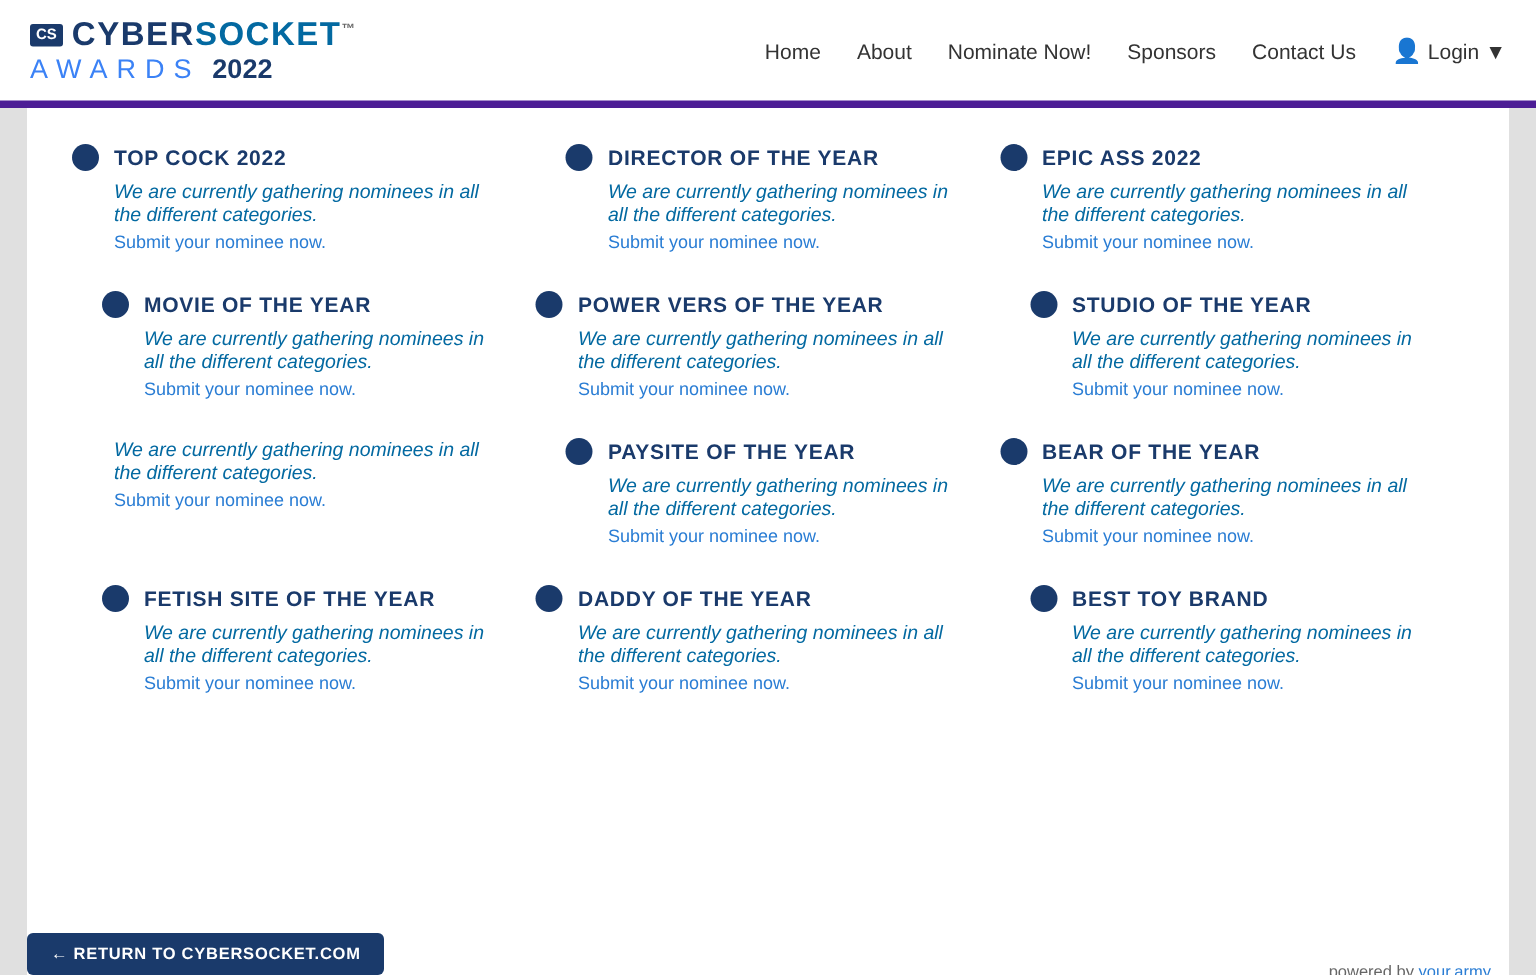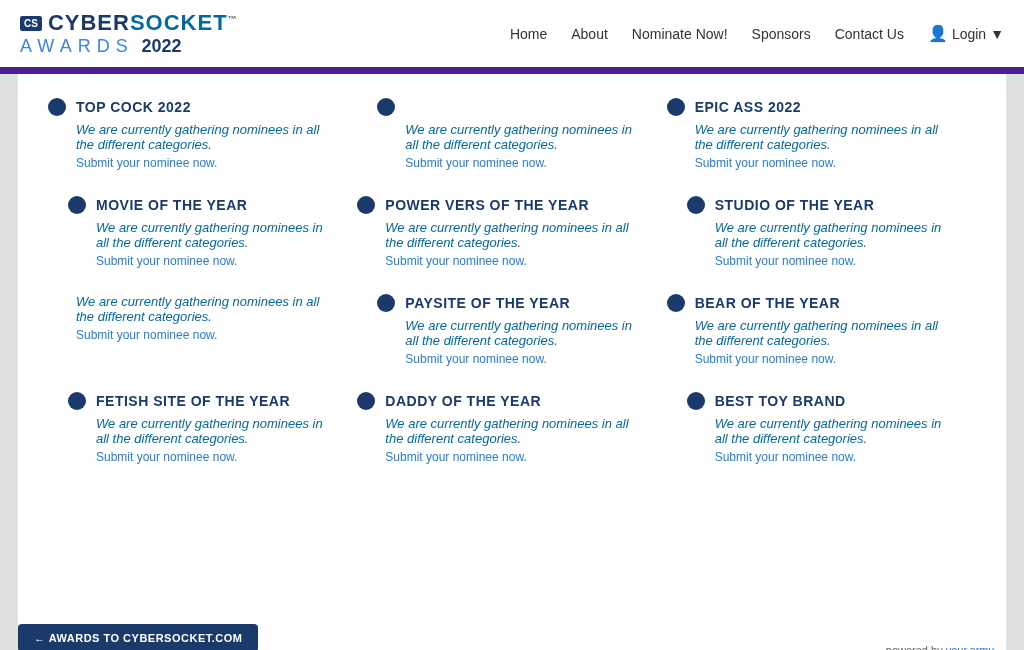--- a/index.html
+++ b/index.html
@@ -4,21 +4,21 @@
   <style>
     * { margin: 0; padding: 0; box-sizing: border-box; }
     body { font-family: Arial, sans-serif; font-size: 14px; color: #333; background: #fff; width: 1024px; height: 650px; overflow: hidden; }
 
     
     .header {
       display: flex;
       align-items: center;
       justify-content: space-between;
       padding: 10px 20px;
-      border-bottom: 7px solid #4c1d95;
+      border-bottom: 5px solid #4c1d95;
       background: #fff;
     }
     .logo-area {
       display: flex;
       flex-direction: column;
     }
     .logo-top {
       display: flex;
       align-items: center;
       gap: 6px;
@@ -224,20 +224,21 @@
         <div class="category-title">
           <div class="category-dot"></div>
           <span class="category-name">TOP COCK 2022</span>
         </div>
         <p class="category-desc">We are currently gathering nominees in all the different categories.</p>
         <a href="#" class="category-link">Submit your nominee now.</a>
       </div>
         <div class="category-item right">
         <div class="category-title">
           <div class="category-dot"></div>
+          <span class="category-name">DIRECTOR OF THE YEAR</span>
         </div>
         <p class="category-desc">We are currently gathering nominees in all the different categories.</p>
         <a href="#" class="category-link">Submit your nominee now.</a>
       </div>
         <div class="category-item left">
         <div class="category-title">
           <div class="category-dot"></div>
           <span class="category-name">EPIC ASS 2022</span>
         </div>
         <p class="category-desc">We are currently gathering nominees in all the different categories.</p>
@@ -309,18 +310,18 @@
           <span class="category-name">BEST TOY BRAND</span>
         </div>
         <p class="category-desc">We are currently gathering nominees in all the different categories.</p>
         <a href="#" class="category-link">Submit your nominee now.</a>
       </div>
       </div>
   </div>
 
   <div class="sidebar-right"></div>
 
-  <div class="return-btn">← AWARDS TO CYBERSOCKET.COM</div>
+  <div class="return-btn">← RETURN TO CYBERSOCKET.COM</div>
   <div class="powered-by">
     <span>powered by</span>
     <a href="#">your.army</a>
   </div>
 </div>
 
 </body></html>

